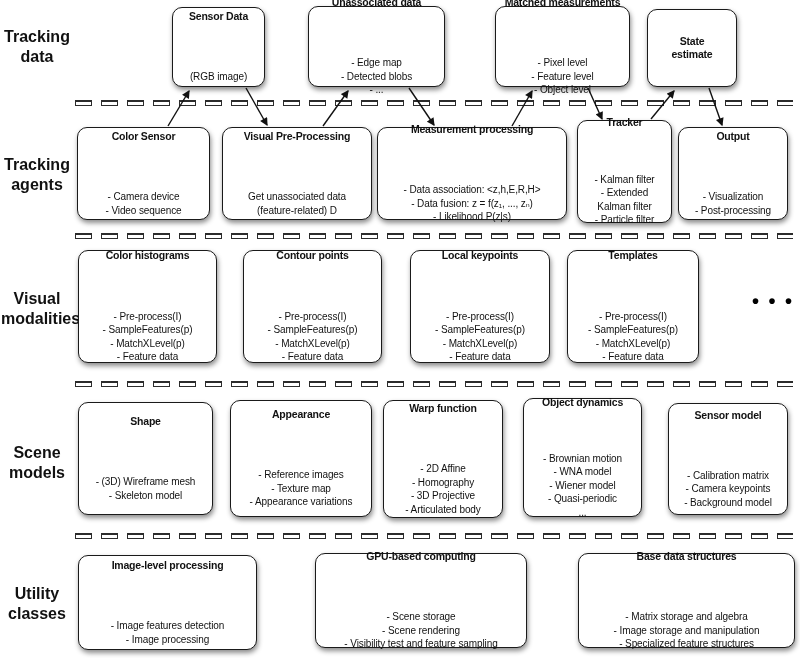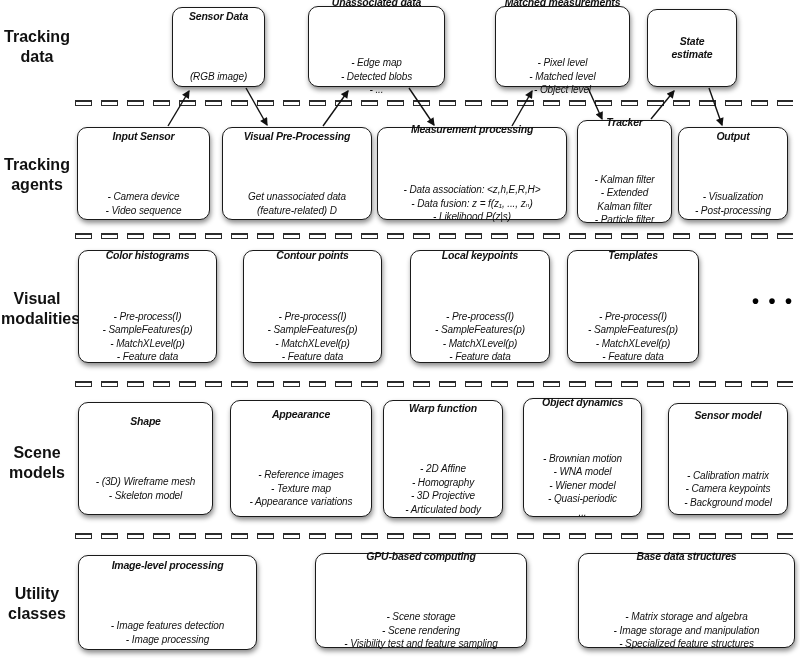--- a/index.html
+++ b/index.html
@@ -9,21 +9,21 @@
   }
   .row-label{
     position:absolute;left:1px;width:72px;text-align:center;
     font-weight:bold;font-size:16px;line-height:1.28;color:#111;
   }
   .box{
     position:absolute;box-sizing:border-box;background:#fff;
     border:1.4px solid #1a1a1a;border-radius:10px;
     box-shadow:1px 3px 5px rgba(0,0,0,0.45);
     display:flex;flex-direction:column;justify-content:center;align-items:center;
-    padding:4px 6px;z-index:2;font-style:italic;
+    padding:4px 6px;z-index:2;
   }
   .box-title{
     font-weight:bold;font-size:10.5px;letter-spacing:-0.2px;text-align:center;
     line-height:1.25;margin-bottom:7px;
   }
   .box-title.narrow{max-width:58px;}
   .box-items{display:flex;flex-direction:column;align-items:center;margin-top:40px;}
   .box-items .item{
     font-size:10px;line-height:1.35;text-align:center;letter-spacing:-0.1px;
   }
@@ -69,30 +69,30 @@
     <div class="box-items">
         <div class="item">- Edge map</div>
         <div class="item">- Detected blobs</div>
         <div class="item">- ...</div>
       </div>
   </div>
   <div class="box" style="left:495px;top:6px;width:135px;height:81px">
     <div class="box-title">Matched measurements</div>
     <div class="box-items">
         <div class="item">- Pixel level</div>
-        <div class="item">- Matched level</div>
+        <div class="item">- Feature level</div>
         <div class="item">- Object level</div>
       </div>
   </div>
   <div class="box" style="left:647px;top:9px;width:90px;height:78px">
     <div class="box-title narrow" style="margin-bottom:0">State estimate</div>
   </div>
 
   <div class="box" style="left:77px;top:127px;width:133px;height:93px">
-    <div class="box-title">Input Sensor</div>
+    <div class="box-title">Color Sensor</div>
     <div class="box-items">
         <div class="item">- Camera device</div>
         <div class="item">- Video sequence</div>
       </div>
   </div>
   <div class="box" style="left:222px;top:127px;width:150px;height:93px">
     <div class="box-title">Visual Pre-Processing</div>
     <div class="box-items">
         <div class="item">Get unassociated data</div>
         <div class="item">(feature-related) D</div>

